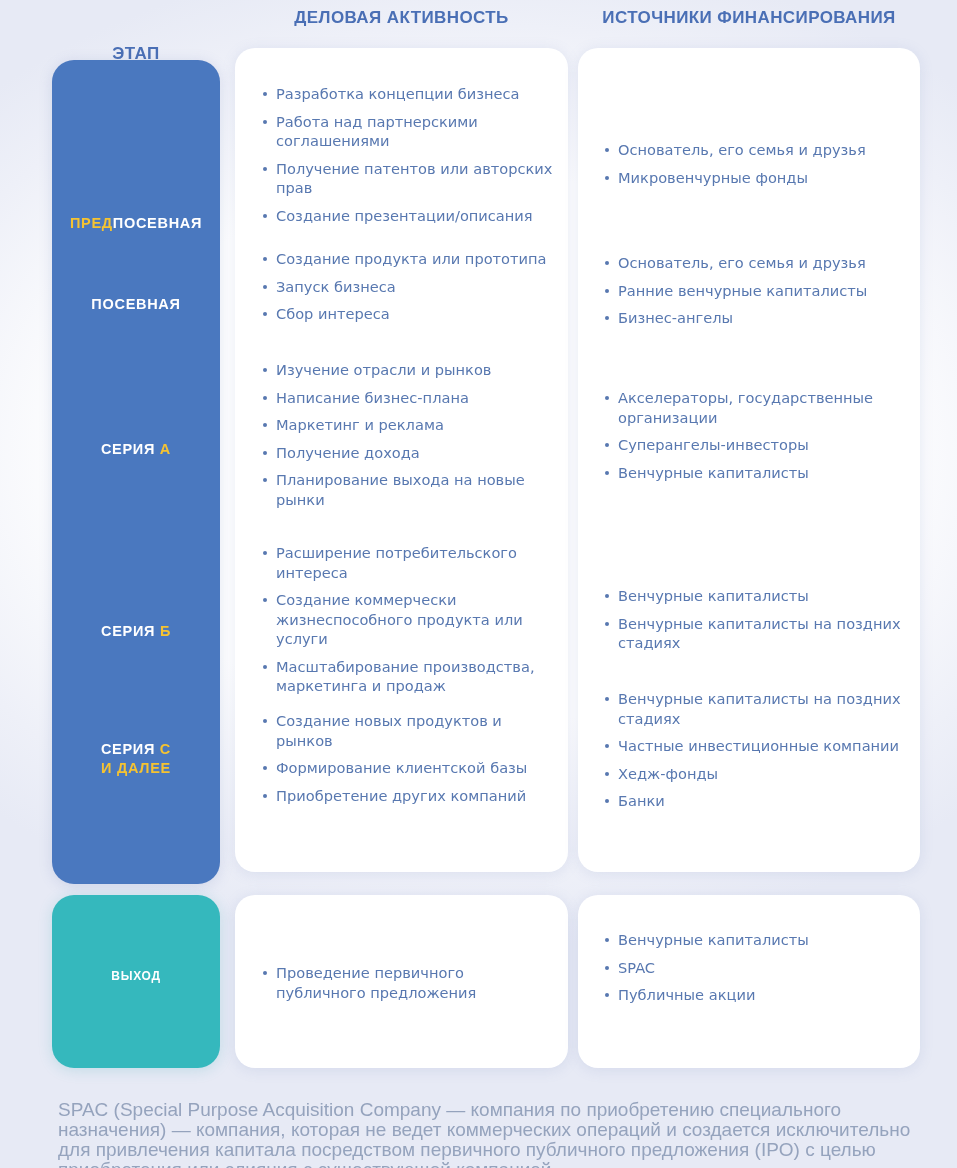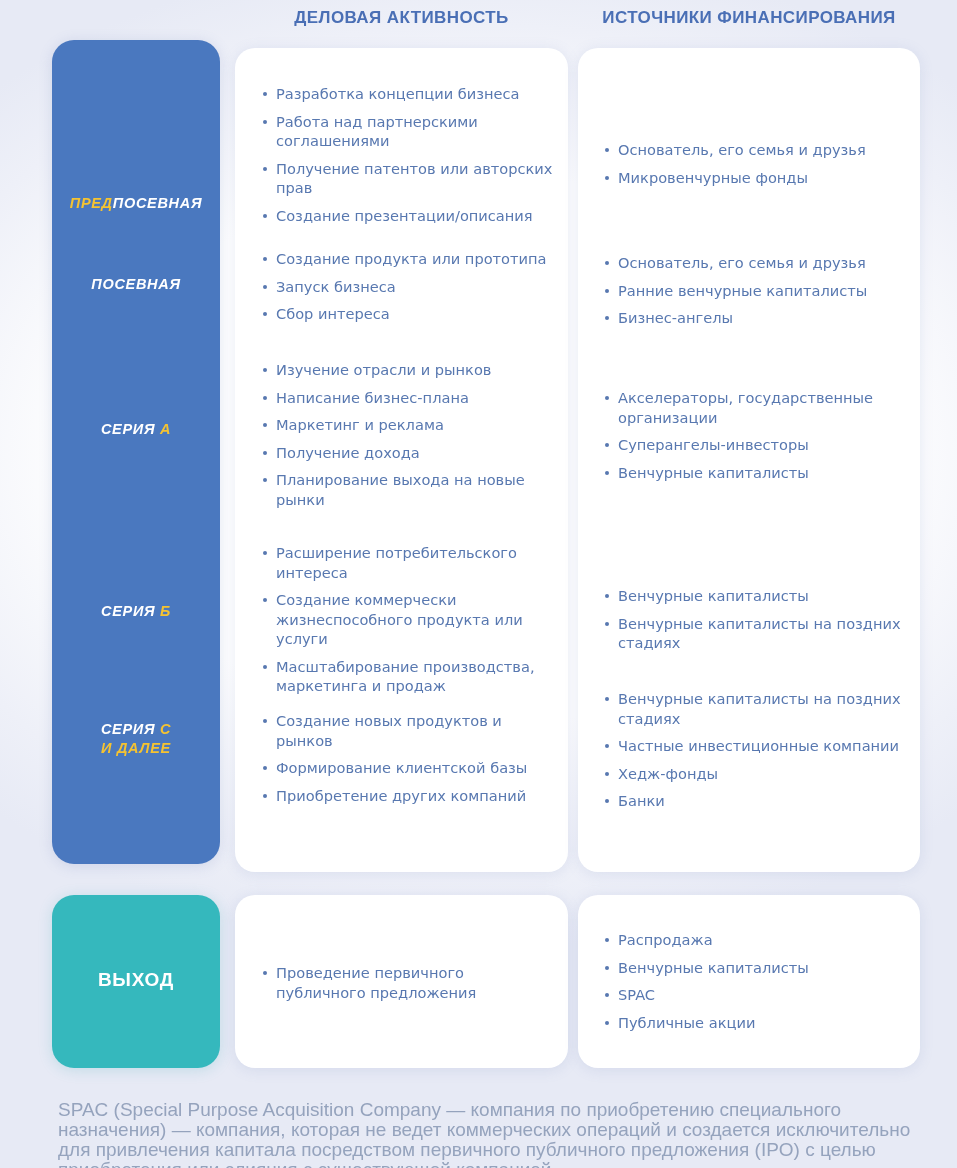--- a/index.html
+++ b/index.html
@@ -41,27 +41,26 @@
     font-family: "Liberation Sans", sans-serif;
   }
   .col-header.c0 { left: 52px;  width: 168px; margin-top: 36px; }
   .col-header.c1 { left: 235px; width: 333px; }
   .col-header.c2 { left: 578px; width: 342px; }
 
   
   .stage-col {
     position: absolute;
     left: 52px;
-    top: 40px;
+    top: 60px;
     width: 168px;
     height: 824px;
     background: #4a78bf;
     border-radius: 22px;
     box-shadow: 0 2px 14px rgba(90,110,175,0.18);
-    font-style: italic;
   }
   .stage-label {
     position: absolute;
     left: 0;
     width: 168px;
     text-align: center;
     color: #ffffff;
     font-weight: bold;
     font-size: 14.5px;
     letter-spacing: 0.7px;
@@ -101,21 +100,21 @@
     box-shadow: 0 2px 14px rgba(60,170,180,0.22);
   }
   .exit-stage-label {
     position: absolute;
     left: 0;
     top: 74px;
     width: 168px;
     text-align: center;
     color: #ffffff;
     font-weight: bold;
-    font-size: 19px;
+    font-size: 12px;
     letter-spacing: 0.7px;
     font-family: "Liberation Sans", sans-serif;
   }
   .card.exit-activity {
     left: 235px;
     top: 895px;
     width: 333px;
     height: 173px;
   }
   .card.exit-funding {
@@ -274,21 +273,20 @@
 
   <div class="exit-stage">
     <div class="exit-stage-label">ВЫХОД</div>
   </div>
   <div class="card exit-activity"></div>
   <ul class="bullets grp exit-act">
       <li>Проведение первичного публичного предложения</li>
     </ul>
   <div class="card exit-funding"></div>
   <ul class="bullets grp exit-fnd">
-      <li>Распродажа</li>
       <li>Венчурные капиталисты</li>
       <li>SPAC</li>
       <li>Публичные акции</li>
     </ul>
 
   <div class="footnote">SPAC (Special Purpose Acquisition Company — компания по приобретению специального назначения) — компания, которая не ведет коммерческих операций и создается исключительно для привлечения капитала посредством первичного публичного предложения (IPO) с целью приобретения или слияния с существующей компанией.</div>
 
 </div>
 
 </body></html>

